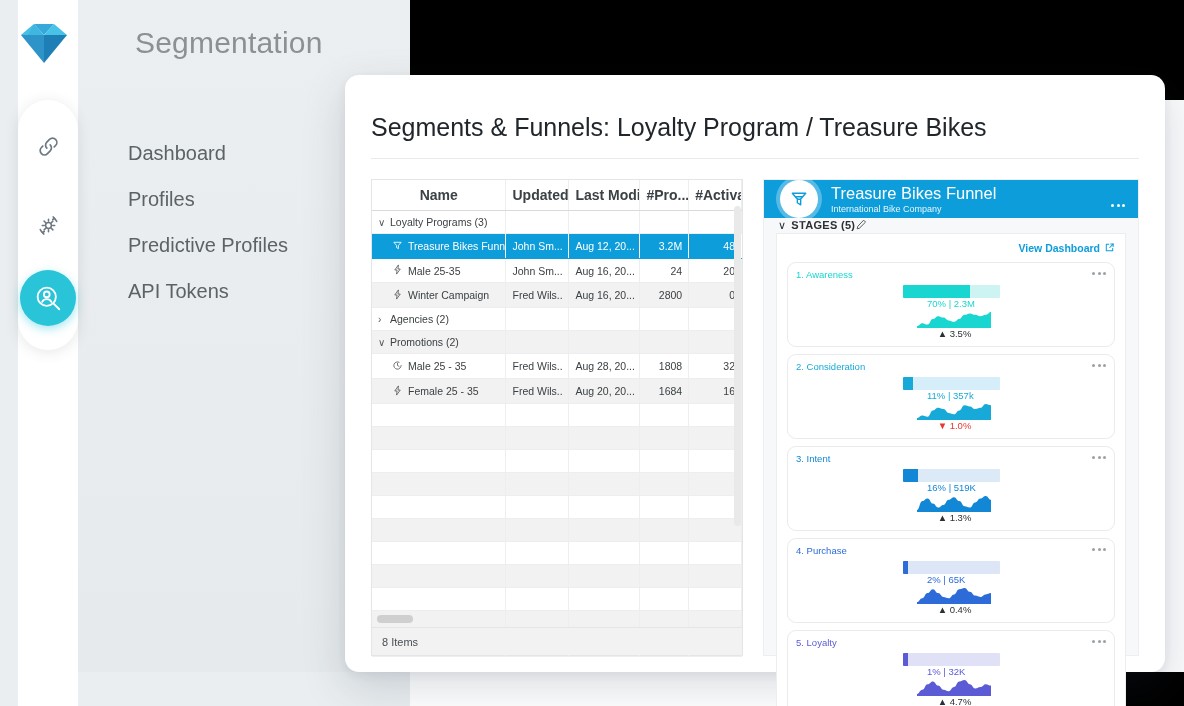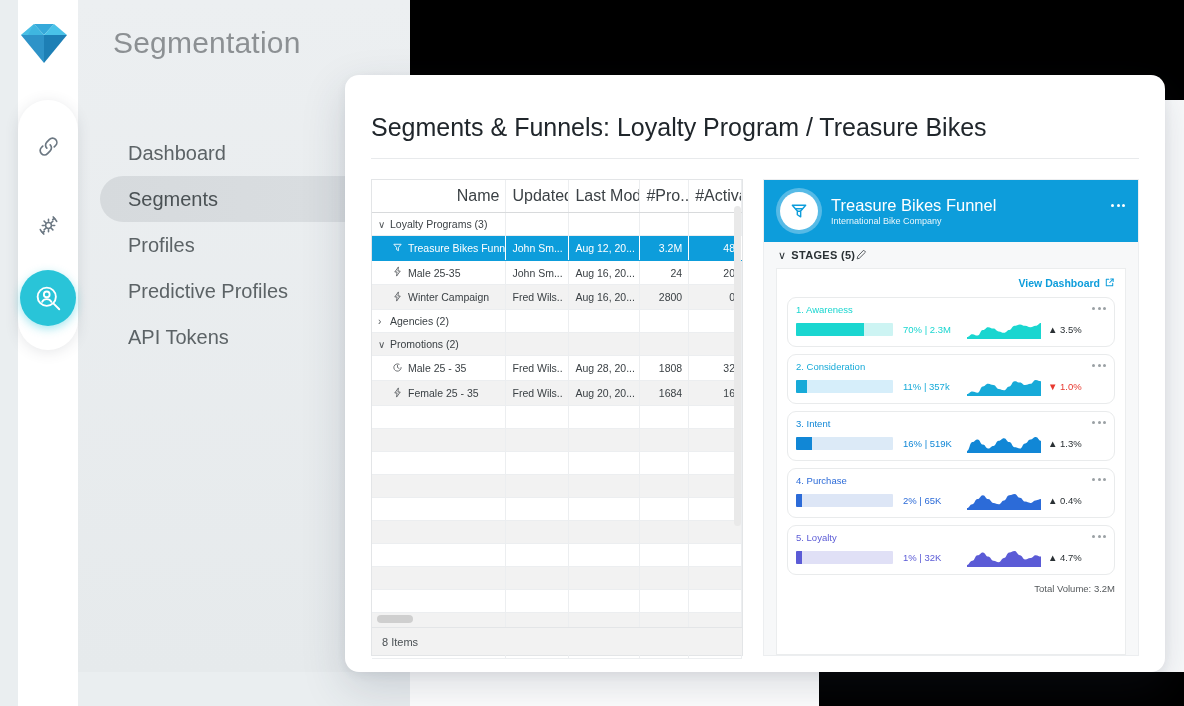--- a/index.html
+++ b/index.html
@@ -34,21 +34,21 @@
   }
   .bg-white-strip {
     position: absolute; left: 18px; top: 0; width: 60px; height: 706px;
     background: #ffffff;
   }
 
   
   .brand { position: absolute; left: 18px; top: 18px; display: flex; align-items: center; }
   .gem { width: 52px; height: 50px; position: relative; }
   .brand-title {
-    margin-left: 43px; font-size: 30px; color: #8c9093; font-weight: 400;
+    margin-left: 65px; font-size: 30px; color: #8c9093; font-weight: 400;
     letter-spacing: .2px; white-space: nowrap;
   }
 
   
   .rail {
     position: absolute; left: 18px; top: 100px; width: 60px; height: 250px;
     background: #ffffff; border-radius: 30px;
     box-shadow: 0 2px 14px rgba(60,72,88,.13);
   }
   .rail-item {
@@ -93,21 +93,21 @@
     display: flex; gap: 20px;
   }
 
   
   .table-wrap {
     position: relative; width: 372px; background: #ffffff;
     border: 1px solid #e3e5e7; display: flex; flex-direction: column;
   }
   .tbl { width: 100%; border-collapse: collapse; table-layout: fixed; }
   .tbl th {
-    font-size: 16px; font-weight: 400; color: #3b4145; text-align: right;
+    font-size: 14px; font-weight: 700; color: #3b4145; text-align: center;
     padding: 7px 6px; background: #ffffff;
     border-bottom: 1px solid #d8dadc; border-right: 1px solid #eceef0;
     white-space: nowrap; overflow: hidden;
   }
   .tbl td {
     font-size: 10.5px; color: #3b4145; padding: 5px 6px;
     border-bottom: 1px solid #eceef0; border-right: 1px solid #eceef0;
     white-space: nowrap; overflow: hidden; height: 21px;
   }
   .col-name { width: 132px; }
@@ -173,21 +173,21 @@
   }
   .view-dash {
     text-align: right; font-size: 10.5px; font-weight: 700; color: #0d9ddb;
     margin-bottom: 7px; display: flex; justify-content: flex-end; gap: 4px;
   }
   .stage {
     border: 1px solid #e9ebec; border-radius: 9px; background: #ffffff;
     padding: 6px 8px 7px; margin-bottom: 7px; position: relative;
   }
   .stage-name { font-size: 9.5px; margin-bottom: 5px; }
-  .stage-row { display: flex; align-items: center; }
+  .stage-row { display: flex; align-items: center; flex-direction: column; }
   .bar-track { width: 97px; height: 13px; border-radius: 1px; position: relative; overflow: hidden; }
   .bar-fill { position: absolute; left: 0; top: 0; bottom: 0; }
   .bar-label { font-size: 9.5px; margin-left: 10px; width: 58px; }
   .spark { width: 74px; height: 19px; margin-left: 6px; }
   .delta { font-size: 9.5px; margin-left: 7px; white-space: nowrap; }
   .stage .dots { right: 8px; top: 9px; color: #9aa0a4; }
   .total-vol { text-align: right; font-size: 9.5px; color: #55595c; margin-top: 1px; }
 </style>
 </head>
 <body>
@@ -239,23 +239,20 @@
         <path d="M7.3 15.1a4.2 4.2 0 0 1 7.4 0"></path>
         <path d="M16.3 16.3L21 21"></path>
       </svg>
     </div>
   </div>
 
   <div class="nav">
     <div class="nav-item">
         <span>Dashboard</span>
       </div>
-    <div class="nav-item selected">
-        <span>Segments</span>
-      </div>
     <div class="nav-item">
         <span>Profiles</span>
       </div>
     <div class="nav-item">
         <span>Predictive Profiles</span>
       </div>
     <div class="nav-item">
         <span>API Tokens</span>
       </div>
   </div>

